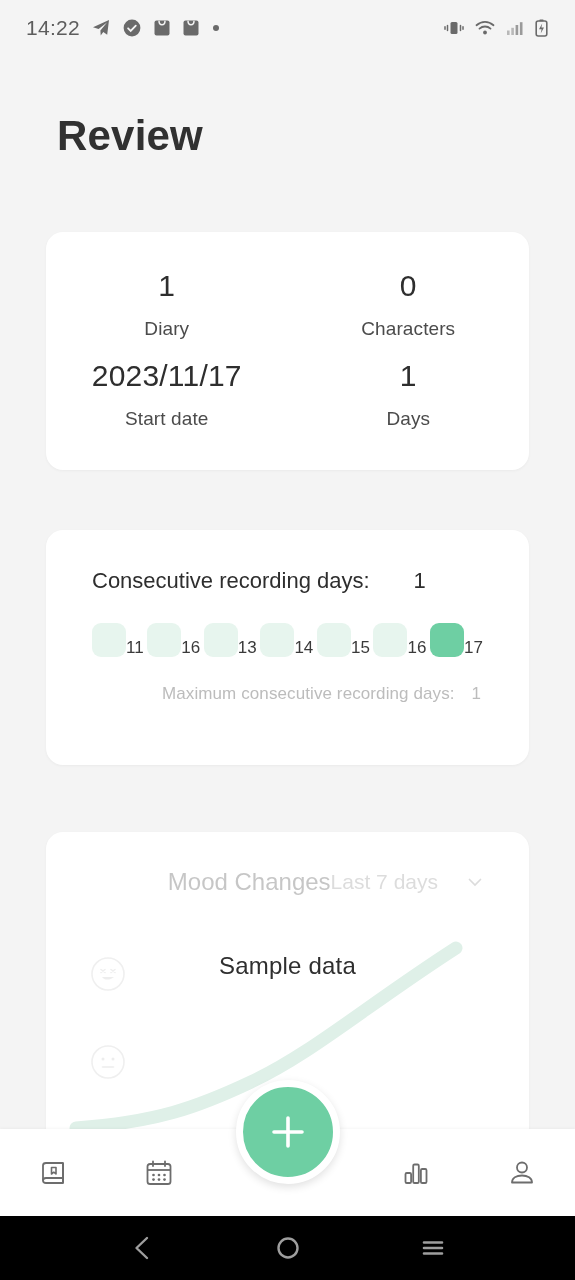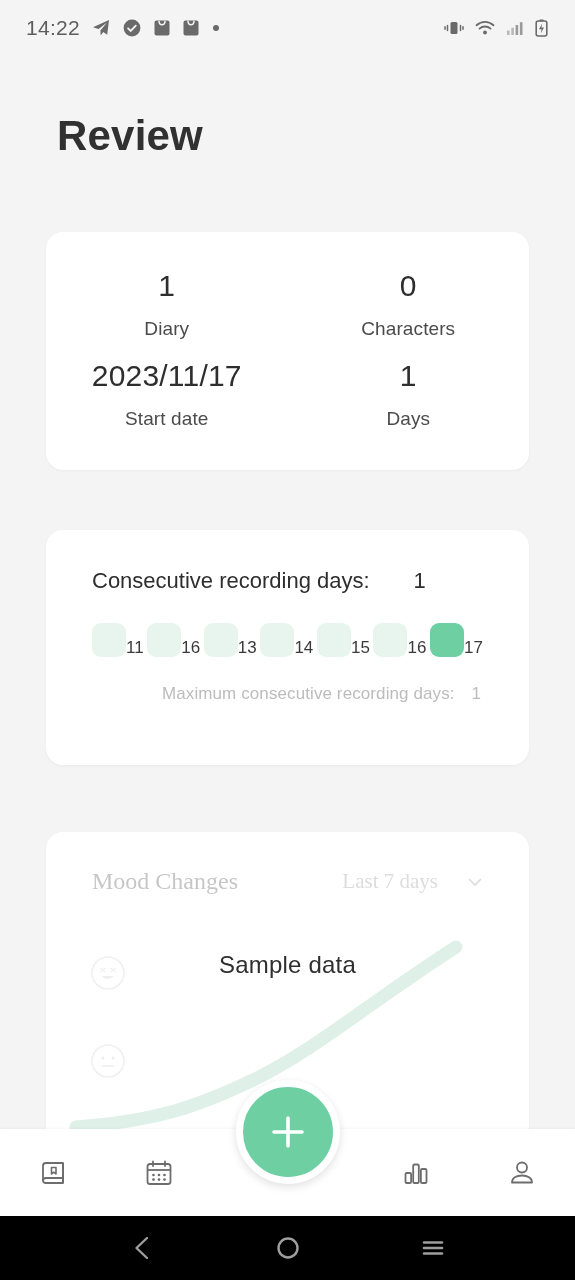--- a/index.html
+++ b/index.html
@@ -64,22 +64,22 @@
   .day-box.active { background:#6ecfa3; }
   .day-num { margin-top:16px; font-size:17px; color:#3a3a3a; }
   .streak-foot {
     text-align:right; padding:26px 48px 0 0;
     font-size:17px; color:#bcbcbc; letter-spacing:.1px;
   }
   .streak-foot .max-val { margin-left:12px; }
 
   
   .mood-head {
-    display:flex; align-items:center; justify-content:space-between;
-    padding:36px 44px 0 46px; opacity:.30;font-family:Liberation Serif, serif;
+    display:flex; align-items:center; justify-content:flex-end;
+    padding:36px 44px 0 46px; opacity:.30;
   }
   .mood-title { font-size:24px; color:#444; }
   .mood-range { display:flex; align-items:center; gap:27px; font-size:21px; color:#8d8d8d; }
   .mood-body { position:relative; height:236px; }
   .mood-axis {
     position:absolute; left:44px; top:60px;
     display:flex; flex-direction:column; gap:52px;
   }
   .face { width:36px; height:36px; display:block; opacity:.55; }
   .mood-curve { position:absolute; left:0; top:0; width:483px; height:236px; }

